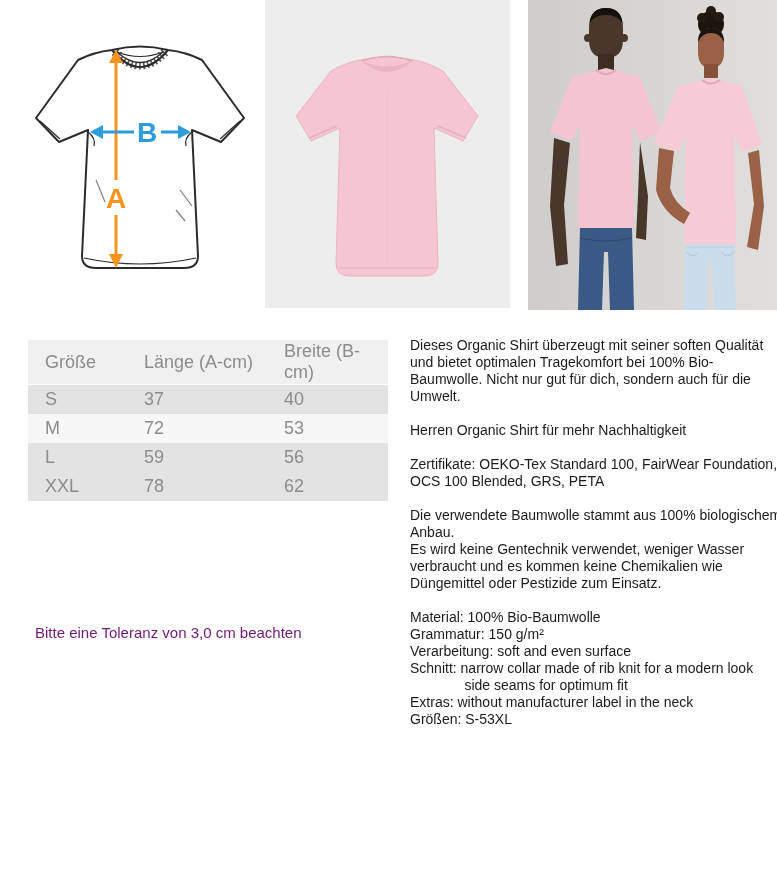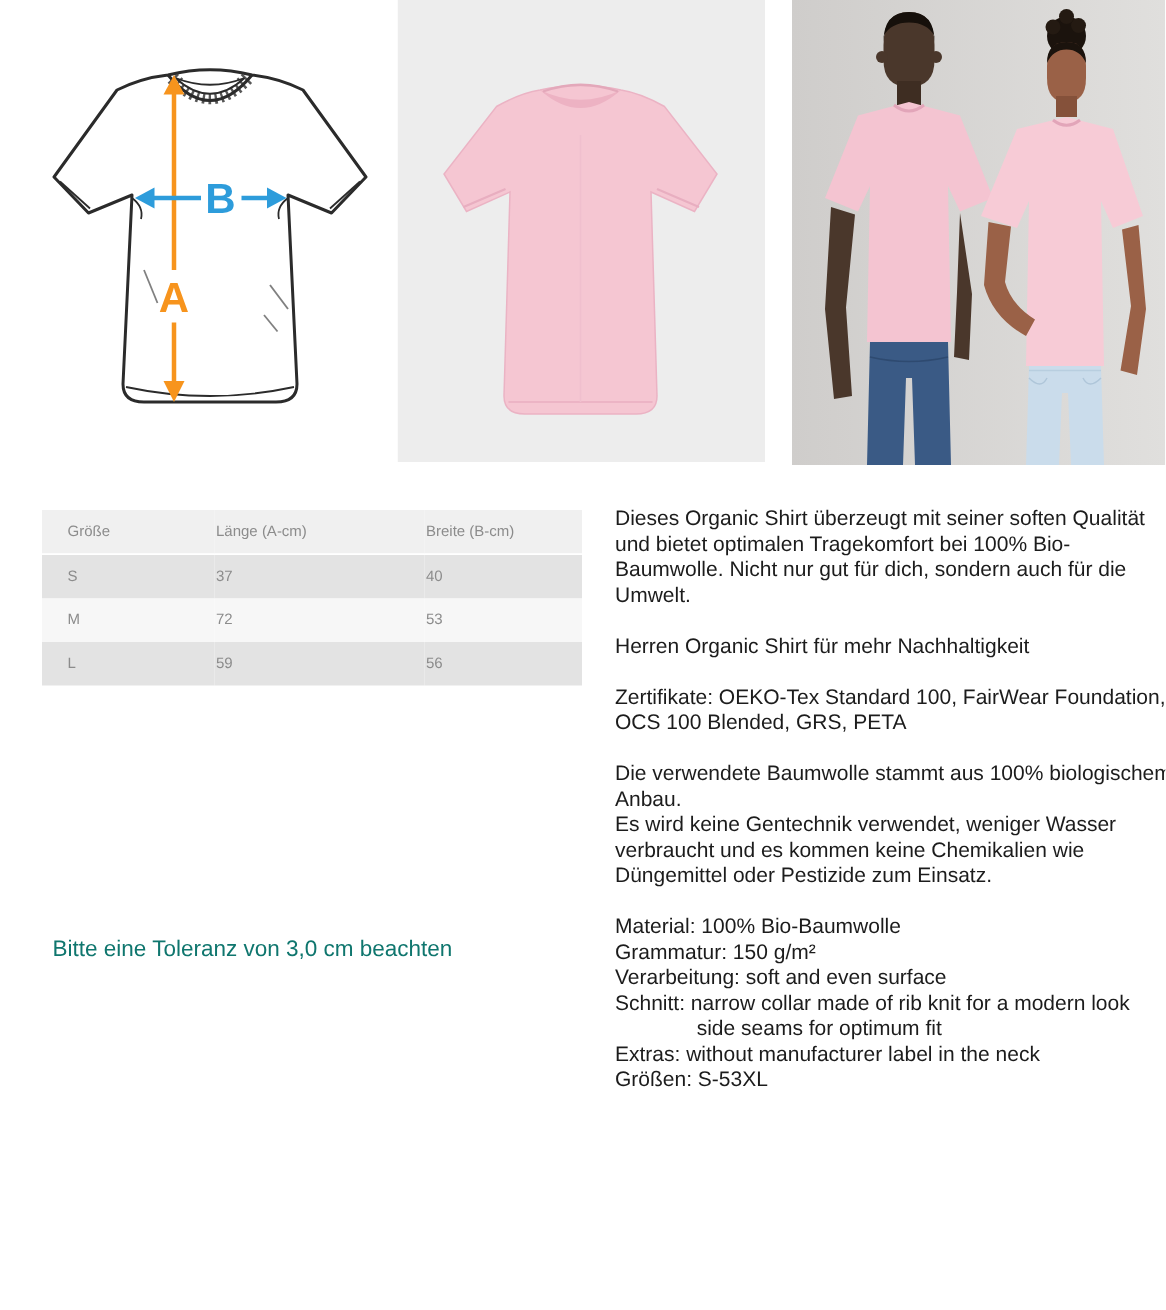--- a/index.html
+++ b/index.html
@@ -17,29 +17,29 @@
   .arrow-a-stroke{stroke:#F7941D;stroke-width:3;}
   .arrow-a-fill{fill:#F7941D;}
   .arrow-b-stroke{stroke:#2D9CDB;stroke-width:3;}
   .arrow-b-fill{fill:#2D9CDB;}
   .lbl{font-family:"Liberation Sans",sans-serif;font-weight:bold;font-size:28px;text-anchor:middle;}
   .lblA{fill:#F7941D;}
   .lblB{fill:#2D9CDB;}
   
   .table-wrap{position:absolute;left:28px;top:340px;width:360px;}
   table.size-table{border-collapse:collapse;width:360px;table-layout:fixed;
-    font-size:10px;color:#8C8C8C;}
+    font-size:18px;color:#8C8C8C;}
   table.size-table th{font-weight:400;text-align:left;background:#F0F0F0;height:27px;
     border-bottom:1px solid #fff;}
   table.size-table td{height:27px;}
   table.size-table th:first-child,table.size-table td:first-child{padding-left:17px;}
   tr.row-light td{background:#F7F7F7;}
   tr.row-dark td{background:#E3E3E3;}
   
-  .tolerance{position:absolute;left:35px;top:624px;font-size:15px;color:#0f766e;}
+  .tolerance{position:absolute;left:35px;top:624px;font-size:15px;color:#701a75;}
   .description{position:absolute;left:410px;top:337px;width:372px;
     font-size:14px;line-height:17px;color:#1C1C1C;}
   .description .para{margin:0 0 17px 0;}
   .description .pre{white-space:pre-line;}
   .spec-line{white-space:pre-wrap;}
 </style>
 </head>
 <body>
 
 <div class="page">
@@ -157,20 +157,25 @@
         <tr class="row-light">
           <td>M</td>
           <td>72</td>
           <td>53</td>
         </tr>
         <tr class="row-dark">
           <td>L</td>
           <td>59</td>
           <td>56</td>
         </tr>
+        <tr class="row-dark">
+          <td>XXL</td>
+          <td>78</td>
+          <td>62</td>
+        </tr>
       </tbody>
     </table>
   </div>
 
   <div class="tolerance">Bitte eine Toleranz von 3,0 cm beachten</div>
 
   <div class="description">
     <p class="para">Dieses Organic Shirt überzeugt mit seiner soften Qualität und bietet optimalen Tragekomfort bei 100% Bio-Baumwolle. Nicht nur gut für dich, sondern auch für die Umwelt.</p>
     <p class="para">Herren Organic Shirt für mehr Nachhaltigkeit</p>
     <p class="para">Zertifikate: OEKO-Tex Standard 100, FairWear Foundation, OCS 100 Blended, GRS, PETA</p>

